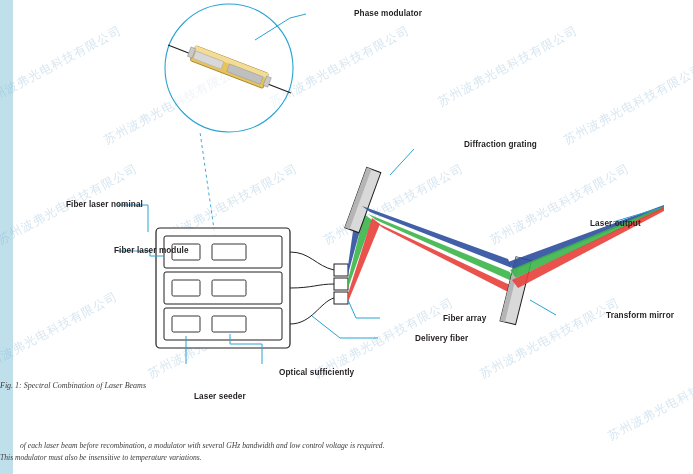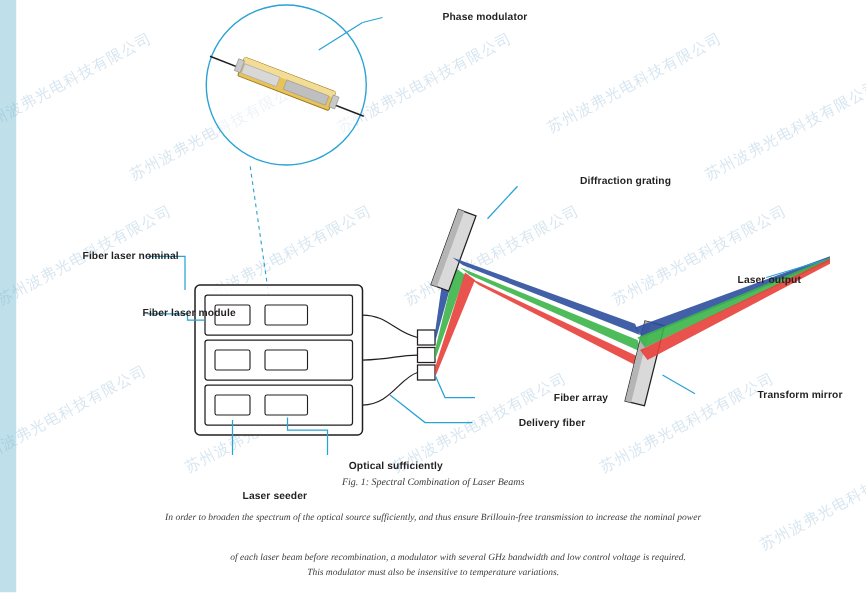--- a/index.html
+++ b/index.html
@@ -48,21 +48,20 @@
     font-size: 8.2px;
     font-weight: bold;
     color: #231f20;
     white-space: nowrap;
     letter-spacing: 0.1px;
     padding-left: 46px;
   }
   .caption {
     position: absolute;
     width: 693px;
-    text-align: center;
     font-family: "Liberation Serif", serif;
     font-style: italic;
     color: #3b3b3b;
   }
   .cap-title { font-size: 8px; top: 381px; }
   .cap-l1 { font-size: 7.6px; top: 409px; }
   .cap-l2 { font-size: 7.6px; top: 441px; padding-left: 20px; }
   .cap-l3 { font-size: 7.6px; top: 453px; }
 </style>
 </head>
@@ -177,17 +176,16 @@
   <div class="lbl" style="left:544px; top:219px;text-align:right;">Laser output</div>
   <div class="lbl" style="left:560px; top:311px;text-align:center;">Transform mirror</div>
   <div class="lbl" style="left:397px; top:314px;">Fiber array</div>
   <div class="lbl" style="left:369px; top:334px;">Delivery fiber</div>
   <div class="lbl" style="left:20px; top:200px;">Fiber laser nominal</div>
   <div class="lbl" style="left:20px; top:246px;margin-left:48px;">Fiber laser module</div>
   <div class="lbl" style="left:148px; top:368px;margin-top:24px;">Laser seeder</div>
   <div class="lbl" style="left:233px; top:368px;">Optical sufficiently</div>
 
   <div class="caption cap-title">Fig. 1: Spectral Combination of Laser Beams</div>
-  <div class="caption cap-l1">In order to broaden the spectrum of the optical source sufficiently, and thus ensure Brillouin-free transmission to increase the nominal power</div>
   <div class="caption cap-l2">of each laser beam before recombination, a modulator with several GHz bandwidth and low control voltage is required.</div>
   <div class="caption cap-l3">This modulator must also be insensitive to temperature variations.</div>
 
 </div>
 
 </body></html>

